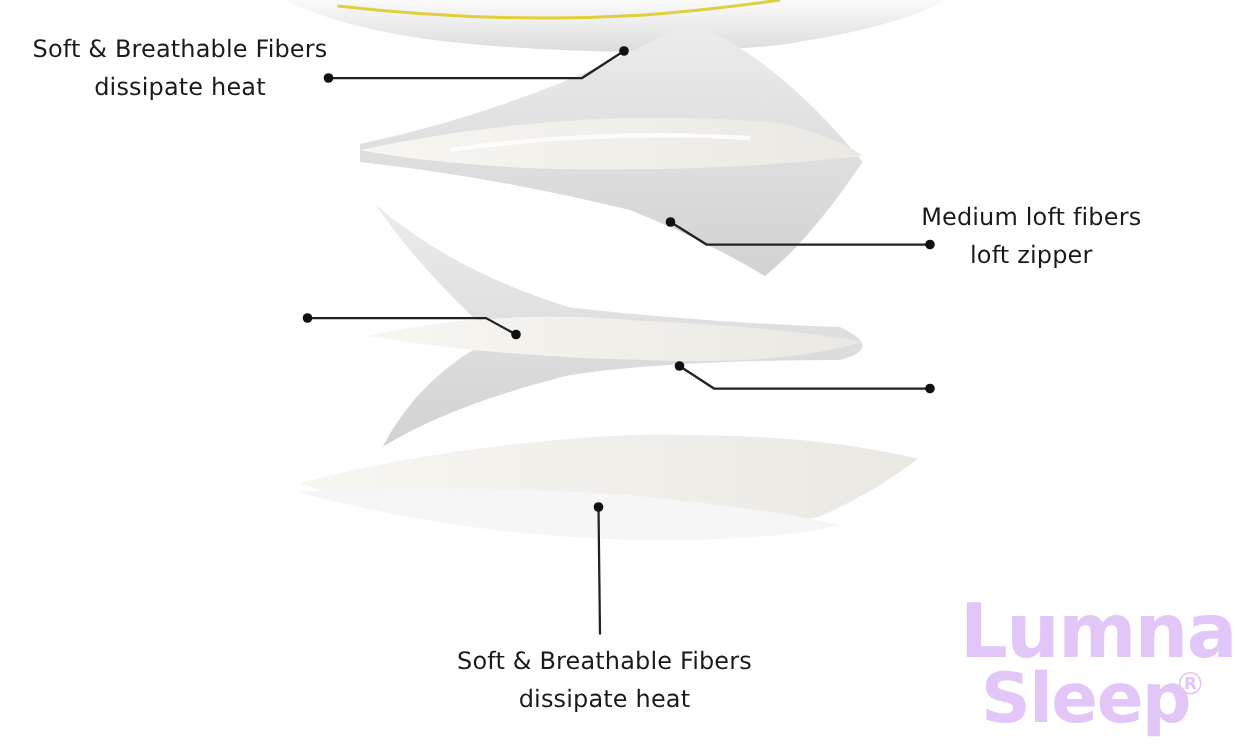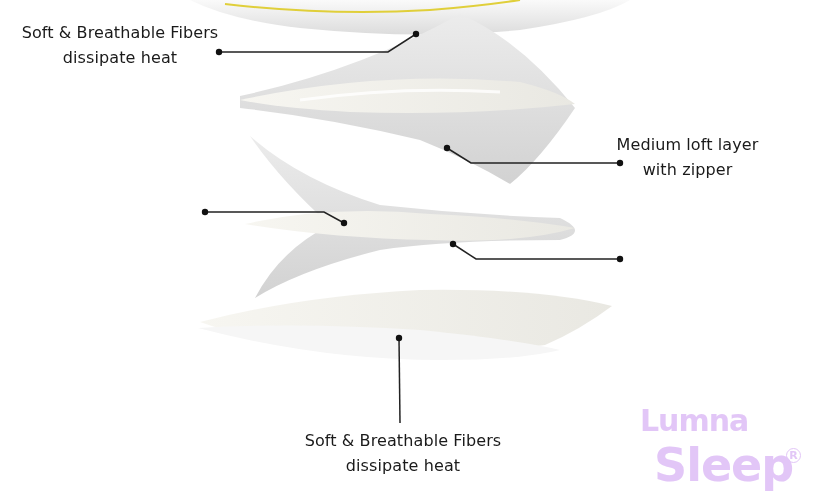--- a/index.html
+++ b/index.html
@@ -1,21 +1,21 @@
 <!DOCTYPE html>
 <html><head>
 <meta charset="utf-8">
 <style>
   html, body { margin:0; padding:0; }
   body { width:840px; height:504px; background:#ffffff; position:relative; overflow:hidden;
          font-family:"DejaVu Sans", sans-serif; color:#1a1a1a; }
   .stage { position:absolute; left:0; top:0; width:664px; height:504px; }
   .label { position:absolute; font-size:16px; line-height:25px; text-align:center; white-space:nowrap; letter-spacing:0.1px; }
   .logo { position:absolute; left:640px; top:398px; width:170px; color:#e2c6f7; font-family:"DejaVu Sans", sans-serif; font-weight:bold; }
-  .logo .l1 { position:absolute; left:0; top:0; font-size:30px; letter-spacing:-1px; line-height:46px; }
+  .logo .l1 { position:absolute; left:0; top:0; font-size:50px; letter-spacing:-1px; line-height:46px; }
   .logo .l2 { position:absolute; left:14px; top:44px; font-size:46px; letter-spacing:-1px; line-height:46px; }
   .logo .reg { position:absolute; left:146px; top:50px; font-size:11px; border:1.5px solid #e2c6f7; border-radius:50%; width:13px; height:13px; line-height:13px; text-align:center; }
 </style>
 </head>
 <body>
 
 <div class="stage">
   <svg width="840" height="504" viewBox="0 0 840 504" style="position:absolute;left:0;top:0">
     <defs>
       <linearGradient id="gShell" x1="0" y1="0" x2="0" y2="1">
@@ -71,22 +71,22 @@
         <circle cx="620" cy="259" r="3.2"></circle>
       <circle cx="399" cy="338" r="3.2"></circle>
     </g>
   </svg>
 
   <div class="label" style="left:10px;top:20px;width:220px">
     <div>Soft &amp; Breathable Fibers</div>
     <div>dissipate heat</div>
   </div>
   <div class="label" style="left:600px;top:132px;width:175px">
-    <div>Medium loft layer</div>
-    <div>with zipper</div>
+    <div>Medium loft fibers</div>
+    <div>loft zipper</div>
   </div>
   <div class="label" style="left:288px;top:428px;width:230px">
     <div>Soft &amp; Breathable Fibers</div>
     <div>dissipate heat</div>
   </div>
 
   <div class="logo">
     <div class="l1">Lumna</div>
     <div class="l2">Sleep</div>
     <div class="reg">R</div>

